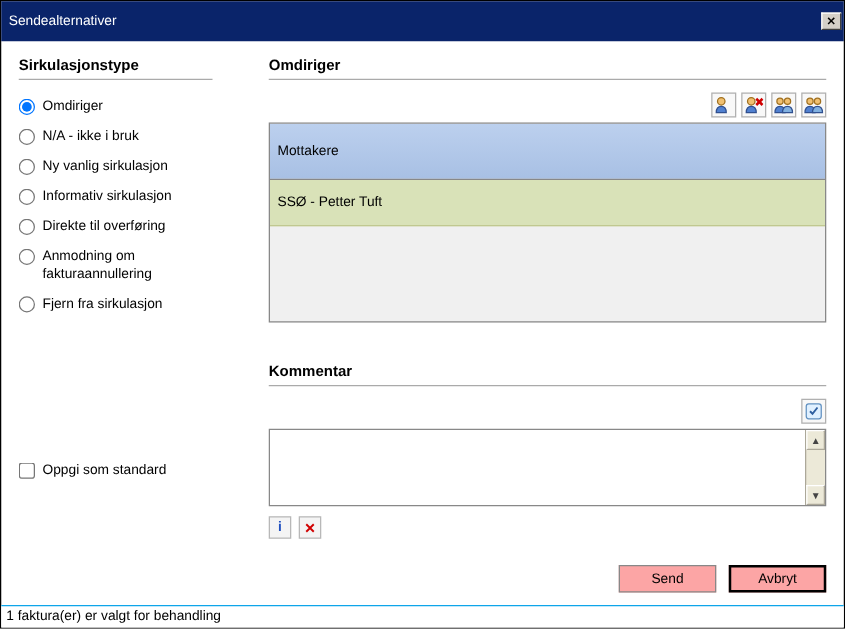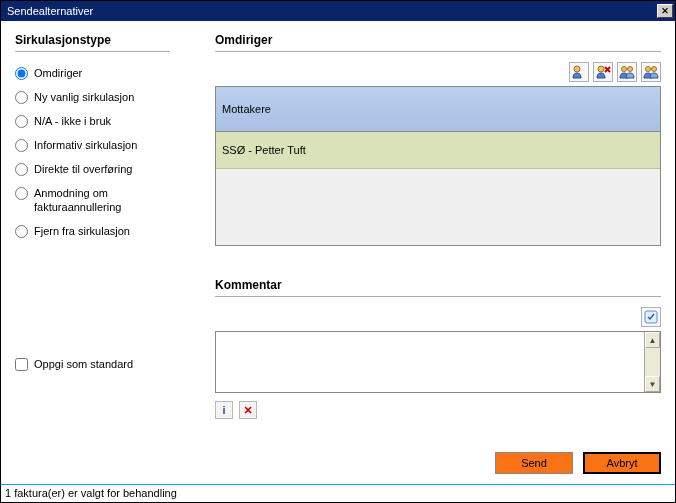--- a/index.html
+++ b/index.html
@@ -1,18 +1,18 @@
 <!DOCTYPE html>
 <html><head>
 <meta charset="utf-8">
 <style>
 * { box-sizing: border-box; margin: 0; padding: 0; }
 body { font-family: Tahoma, Arial, sans-serif; font-size: 11px; background: #fff; color: #000; }
 .window { width: 676px; height: 503px; border: 1px solid #000; display: flex; flex-direction: column; }
-.titlebar { background: linear-gradient(#0a246a, #0a246a); color: #fff; display: flex; align-items: center; justify-content: space-between; padding: 2px 2px 2px 6px; height: 20px; gap: 44px; }
+.titlebar { background: linear-gradient(#0a246a, #0a246a); color: #fff; display: flex; align-items: center; justify-content: space-between; padding: 2px 2px 2px 6px; height: 32px; gap: 44px; }
 .titlebar-title { font-size: 11px; }
 .close-btn { width: 16px; height: 14px; background: #d4d0c8; border: 1px solid #fff; border-right-color: #404040; border-bottom-color: #404040; display: flex; align-items: center; justify-content: center; font-size: 9px; font-weight: bold; color: #000; cursor: pointer; }
 .content { flex: 1; padding: 12px 14px 8px 14px; display: flex; gap: 20px; }
 .left-panel { width: 180px; }
 .section-title { font-weight: bold; font-size: 12px; margin-bottom: 4px; }
 .section-underline { height: 1px; background: #aaa; margin-bottom: 14px; width: 155px; }
 .radio-group { display: flex; flex-direction: column; gap: 10px; }
 .radio-item { display: flex; align-items: flex-start; gap: 6px; }
 .radio-item input { margin-top: 1px; }
 .radio-item label { cursor: pointer; line-height: 14px; }
@@ -28,21 +28,21 @@
 .comment-toolbar { display: flex; justify-content: flex-end; margin-bottom: 4px; }
 .comment-box { border: 1px solid #888; width: 100%; height: 62px; display: flex; background: #fff; }
 .comment-text { flex: 1; }
 .scroll-col { width: 16px; background: #ece9d8; border-left: 1px solid #aca899; display: flex; flex-direction: column; justify-content: space-between; }
 .scroll-btn { height: 16px; background: #ece9d8; border: 1px solid #fff; border-right-color: #aca899; border-bottom-color: #aca899; display: flex; align-items: center; justify-content: center; font-size: 8px; color: #444; }
 .info-row { display: flex; gap: 6px; margin-top: 8px; }
 .info-icon, .del-icon { width: 18px; height: 18px; border: 1px solid #b8b8b8; display: flex; align-items: center; justify-content: center; font-size: 11px; font-weight: bold; cursor: pointer; }
 .info-icon { color: #2050c0; background: #f4f4f4; }
 .del-icon { color: #d00000; background: #f4f4f4; }
 .button-bar { display: flex; justify-content: flex-end; gap: 10px; padding: 6px 14px 10px 0; }
-.btn { min-width: 78px; height: 22px; border: 1px solid #888; background: #f97316; cursor: pointer; font-size: 11px; font-family: inherit; }
+.btn { min-width: 78px; height: 22px; border: 1px solid #888; background: #fca5a5; cursor: pointer; font-size: 11px; font-family: inherit; }
 .btn-default { border: 2px solid #000; }
 .statusbar { border-top: 1px solid #0ea5e9; padding: 2px 4px; font-size: 11px; background: #fff; height: 18px; }
 .svg-people { width: 16px; height: 16px; }
 </style>
 </head>
 <body>
 
 <div class="window">
   <div class="titlebar">
     <span class="titlebar-title">Sendealternativer</span>
@@ -55,25 +55,25 @@
     <div class="left-panel">
       <div class="section-title">Sirkulasjonstype</div>
       <div class="section-underline"></div>
       <div class="radio-group">
         <div class="radio-item">
           <input type="radio" name="circ" checked="" style="">
           <label>Omdiriger</label>
         </div>
         <div class="radio-item">
           <input type="radio" name="circ" style="">
-          <label>Ny vanlig sirkulasjon</label>
+          <label>N/A - ikke i bruk</label>
         </div>
         <div class="radio-item">
           <input type="radio" name="circ" style="">
-          <label>N/A - ikke i bruk</label>
+          <label>Ny vanlig sirkulasjon</label>
         </div>
         <div class="radio-item">
           <input type="radio" name="circ" style="">
           <label>Informativ sirkulasjon</label>
         </div>
         <div class="radio-item">
           <input type="radio" name="circ" style="">
           <label>Direkte til overføring</label>
         </div>
         <div class="radio-item">

